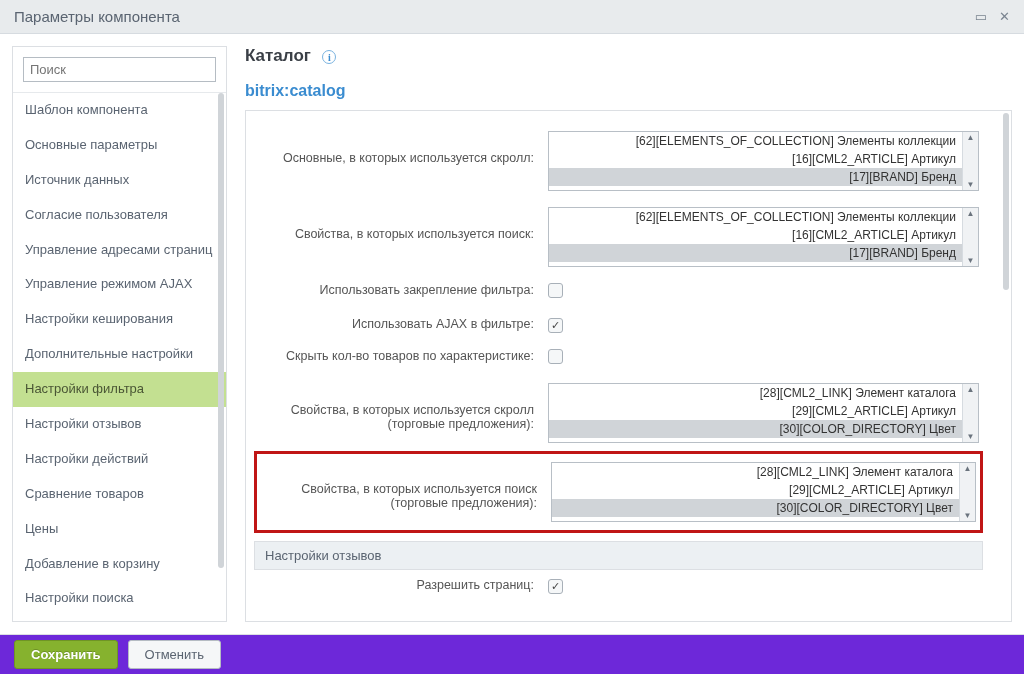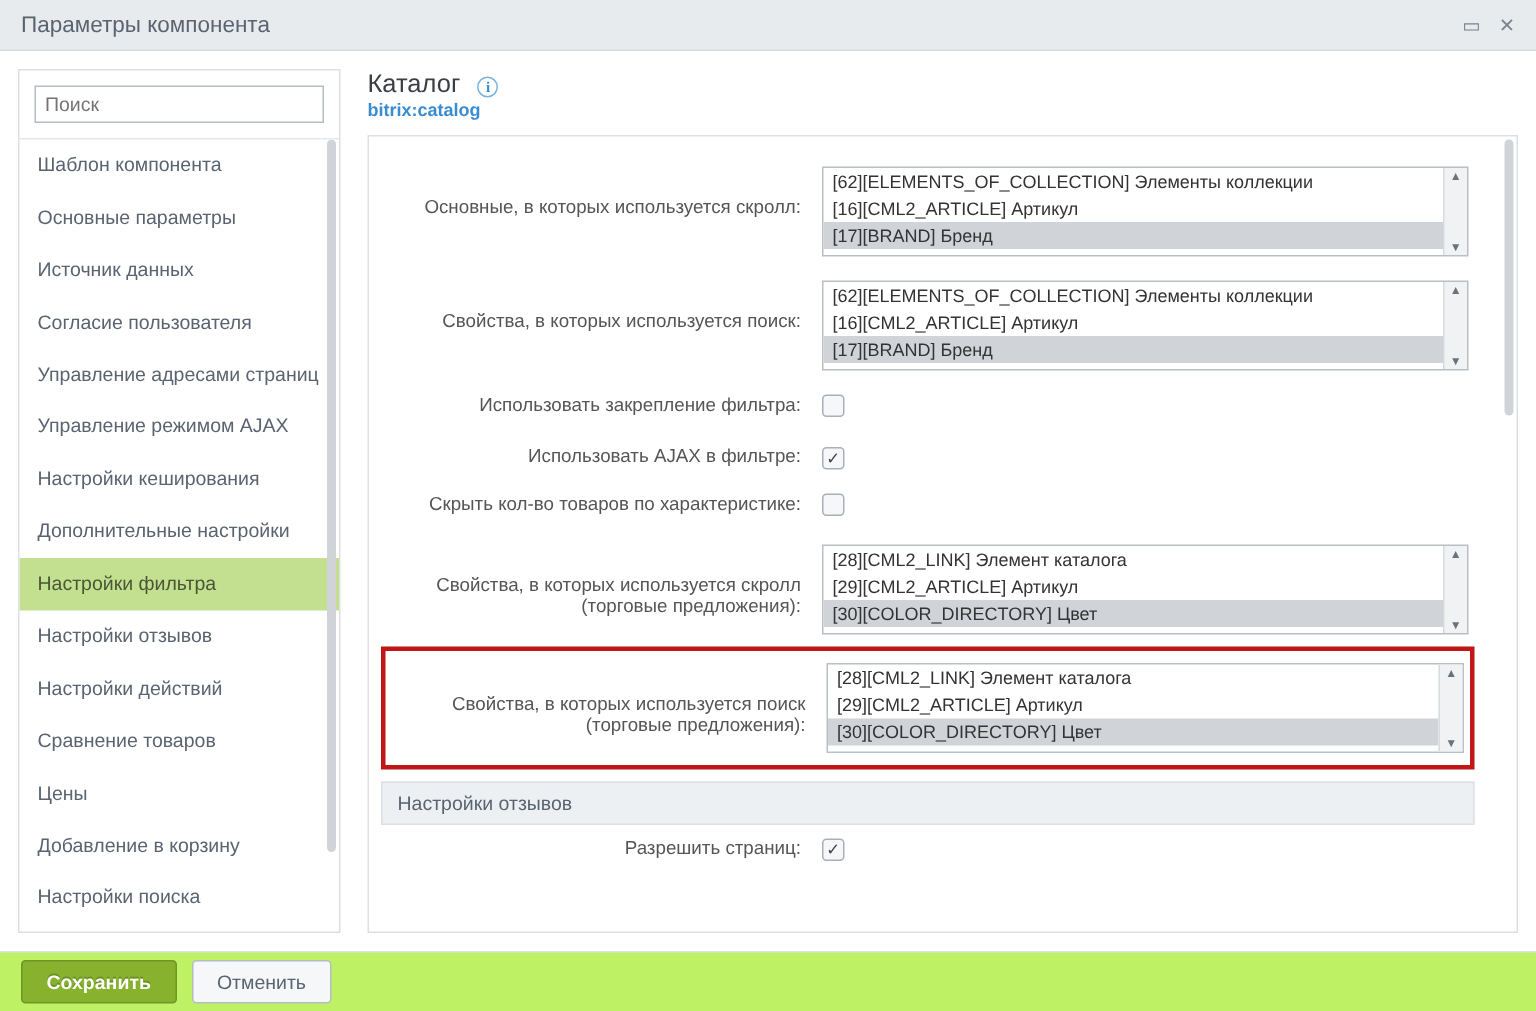--- a/index.html
+++ b/index.html
@@ -8,21 +8,21 @@
   font-size: 13px;
   color: #333;
   background: #fff;
   width: 1024px;
   height: 674px;
   overflow: hidden;
 }
 .dialog {
   width: 1024px;
   height: 674px;
-  background: #bef264;
+  background: #6d28d9;
   display: flex;
   flex-direction: column;
 }
 .titlebar {
   background: #e8ebed;
   border-bottom: 1px solid #d6dbe0;
   padding: 8px 14px;
   display: flex;
   align-items: center;
   justify-content: space-between;
@@ -81,35 +81,35 @@
   border-radius: 3px;
 }
 .main {
   flex: 1;
   padding: 12px 12px 12px 18px;
   display: flex;
   flex-direction: column;
   overflow: hidden;
 }
 .main-header { padding-bottom: 10px; }
-.main-title { font-size: 17px; font-weight: normal; color: #3a3f46; display: inline-block; }
+.main-title { font-size: 17px; font-weight: bold; color: #3a3f46; display: inline-block; }
 .info-icon {
   display: inline-block;
   width: 14px; height: 14px;
   border: 1px solid #7ab3e0;
   border-radius: 50%;
   color: #3a8cd0;
   font-size: 10px;
   text-align: center;
   line-height: 13px;
   margin-left: 8px;
   font-family: serif;
   font-weight: bold;
 }
-.main-sub { color: #3a8cd0; font-size: 12px; margin-top: 0; font-weight: bold; }
+.main-sub { color: #3a8cd0; font-size: 16px; margin-top: 16px; font-weight: bold; }
 .content {
   flex: 1;
   border: 1px solid #dcdfe3;
   overflow-y: auto;
   position: relative;
 }
 .content-inner { padding: 12px 28px 12px 8px; }
 .row {
   display: flex;
   align-items: flex-start;
@@ -130,20 +130,21 @@
   height: 60px;
   background: #fff;
   position: relative;
   overflow: hidden;
   font-size: 12px;
 }
 .listbox-inner {
   position: absolute;
   inset: 0 16px 0 0;
   overflow: hidden;
+  text-align: right;
 }
 .listbox-line {
   padding: 2px 6px;
   white-space: nowrap;
   color: #333;
 }
 .listbox-line.selected { background: #d0d4d8; }
 .listbox-arrows {
   position: absolute;
   right: 0; top: 0; bottom: 0;

